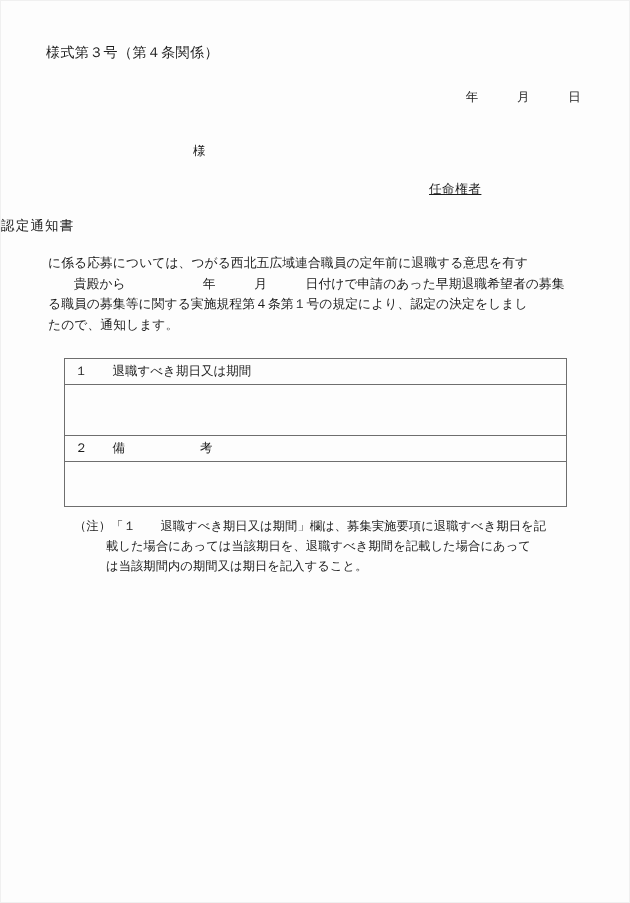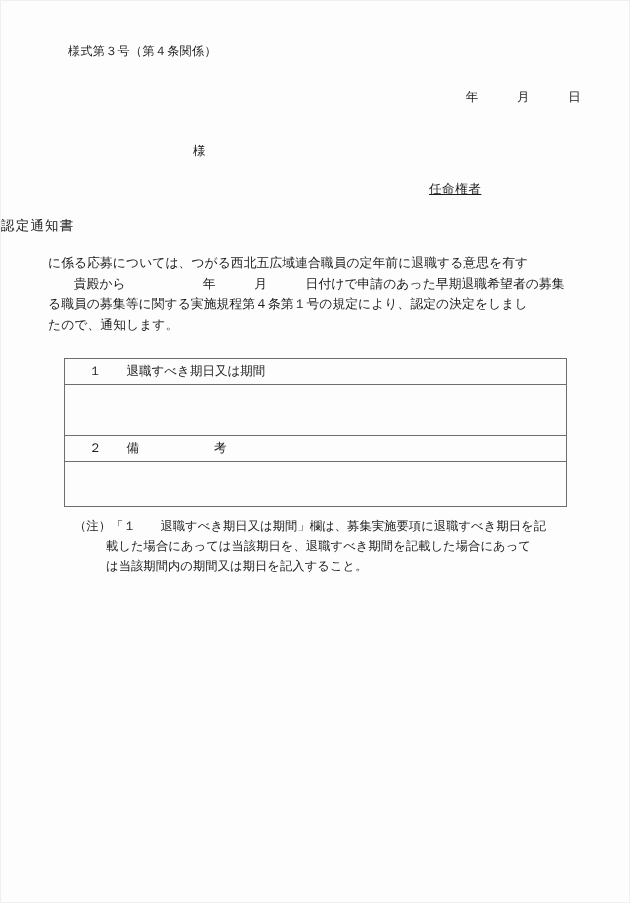--- a/index.html
+++ b/index.html
@@ -33,23 +33,22 @@
     line-height: 1;
     color: #1c1c1c;
     white-space: pre;
   }
 
   
   .form-no {
     position: absolute;
     left: 45px;
     top: 44px;
-    font-size: 12px;
+    font-size: 14px;
     letter-spacing: 0.4px;
-    margin-left: 22px;
   }
 
   
   .doc-meta {
     position: absolute;
     right: 48px;
     top: 86px;
     text-align: left;
   }
   .doc-meta .line {
@@ -112,21 +111,21 @@
     border-collapse: collapse;
     table-layout: fixed;
   }
   .tbl td {
     border: 1px solid #6e6e6e;
     padding: 0;
     vertical-align: middle;
   }
   .tbl td.label-cell {
     height: 25px;
-    padding-left: 24px;
+    padding-left: 10px;
     font-size: 12.5px;
     white-space: pre;
   }
   .tbl td.blank-tall {
     height: 50px;
   }
   .tbl td.blank-short {
     height: 44px;
   }
 

